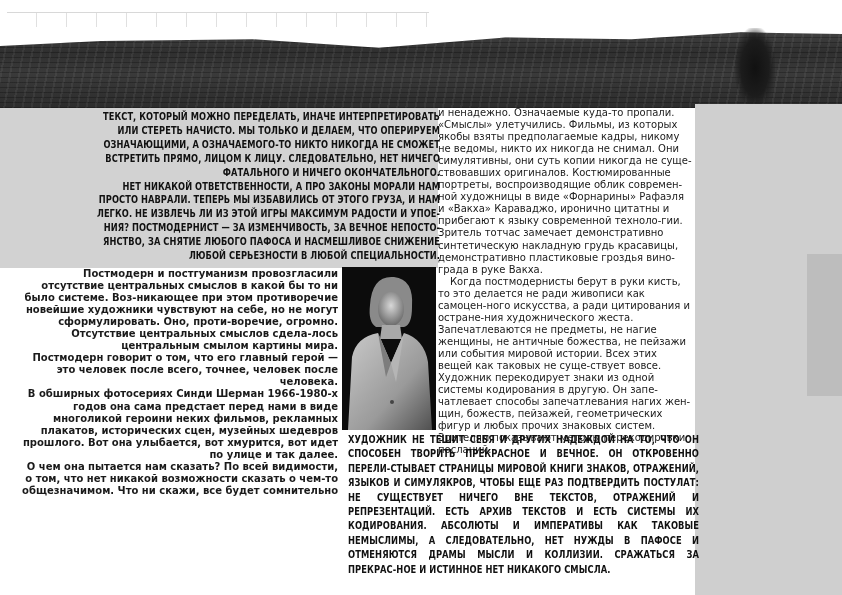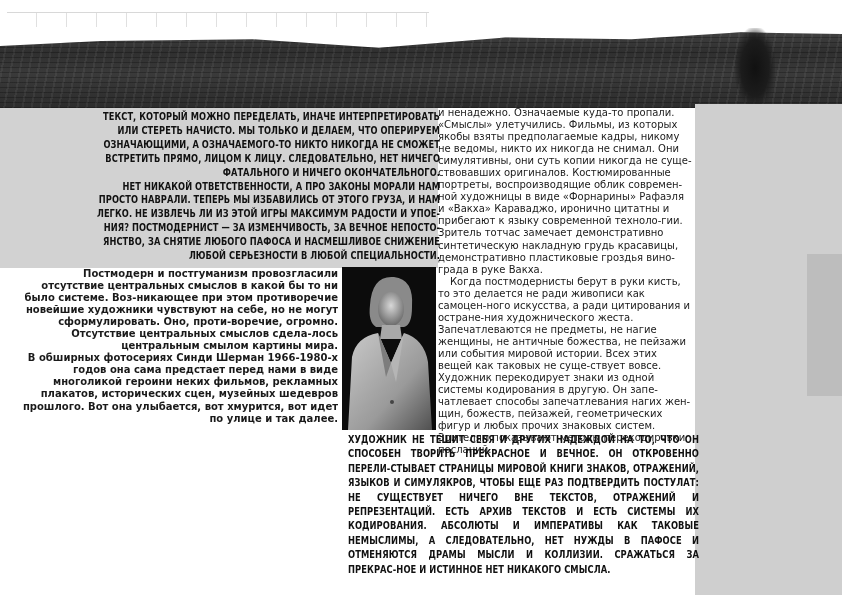--- a/index.html
+++ b/index.html
@@ -85,21 +85,23 @@
   <p>Нет никакой ответственности, а про законы морали нам</p>
   <p>просто наврали. Теперь мы избавились от этого груза, и нам</p>
   <p>легко. Не извлечь ли из этой игры максимум радости и упое-</p>
   <p>ния? Постмодернист — за изменчивость, за вечное непосто-</p>
   <p>янство, за  снятие любого пафоса и насмешливое снижение</p>
   <p>любой серьезности в любой специальности.</p>
 </div>
 
 <div class="body-text col-left">
   <p>Постмодерн и постгуманизм провозгласили отсутствие центральных смыслов в какой бы то ни было системе. Воз-никающее при этом противоречие новейшие художники чувствуют на себе, но не могут сформулировать. Оно, проти-воречие, огромно. Отсутствие центральных смыслов сдела-лось центральным смылом картины мира.</p>
+  <p>Постмодерн говорит о том, что его главный герой — это человек после всего, точнее, человек после человека.</p>
   <p>В обширных фотосериях Синди Шерман 1966-1980-х годов она сама предстает перед нами в виде многоликой героини неких фильмов, рекламных плакатов, исторических сцен, музейных шедевров прошлого. Вот она улыбается, вот хмурится, вот идет по улице и так далее.</p>
+  <p>О чем она пытается нам сказать? По всей видимости, о том, что нет никакой возможности сказать о чем-то общезначимом. Что ни скажи, все будет сомнительно</p>
 </div>
 
 <div class="body-text col-right">
   <p>и ненадежно. Означаемые куда-то пропали. «Смыслы» улетучились. Фильмы, из которых якобы взяты предполагаемые кадры, никому не ведомы, никто их никогда не снимал. Они симулятивны, они суть копии никогда не суще-ствовавших оригиналов. Костюмированные портреты, воспроизводящие облик современ-ной художницы в виде «Форнарины» Рафаэля и «Вакха» Караваджо, иронично цитатны и прибегают к языку современной техноло-гии. Зритель тотчас замечает демонстративно синтетическую накладную грудь красавицы, демонстративно пластиковые гроздья вино-града в руке Вакха.</p>
   <p class="indent">Когда постмодернисты берут в руки кисть, то это делается не ради живописи как самоцен-ного искусства, а ради цитирования и остране-ния художнического жеста. Запечатлеваются не предметы, не нагие женщины, не античные божества, не пейзажи или события мировой истории. Всех этих вещей как таковых не суще-ствует вовсе. Художник перекодирует знаки из одной системы кодирования в другую. Он запе-чатлевает способы запечатлевания нагих жен-щин, божеств, пейзажей, геометрических фигур и любых прочих знаковых систем. Зрителям показывают методы перекодировки посланий.</p>
 </div>
 
 <div class="photo">
   <svg width="94" height="163" viewBox="0 0 94 163">
     <defs>

